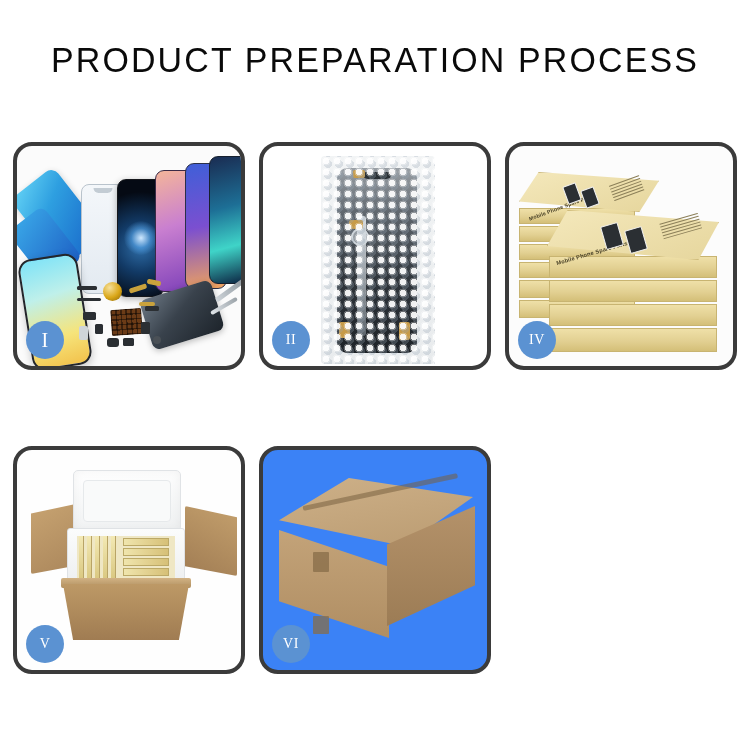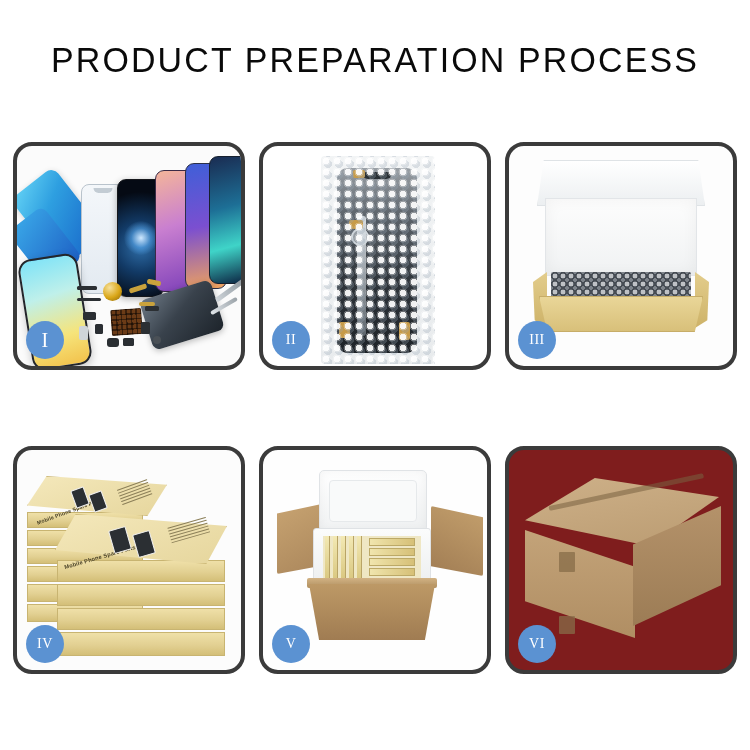--- a/index.html
+++ b/index.html
@@ -290,21 +290,21 @@
     background: linear-gradient(180deg,#bd9966 0%,#a07c52 100%);
     clip-path: polygon(0 0, 100% 0, 92% 100%, 8% 100%);
   }
   .c5-carton-lip {
     position:absolute; left: 44px; top: 128px; width: 130px; height: 10px;
     background: linear-gradient(180deg,#d2b284,#b08f5f);
     border-radius: 2px;
   }
 
   
-  .p6 { background: #7f1d1d; }
+  .p6 { background: #3b82f6; }
   .c6-top {
     position:absolute; left: 16px; top: 28px; width: 194px; height: 68px;
     background: linear-gradient(170deg,#cdb088 0%,#bb9c72 100%);
     clip-path: polygon(36% 0, 100% 28%, 64% 100%, 0 62%);
   }
   .c6-seam {
     position:absolute; left: 40px; top: 56px; width: 158px; height: 5px;
     background: rgba(120,96,64,.55);
     transform: rotate(-12deg); transform-origin: left center; border-radius: 2px;
   }
@@ -373,31 +373,20 @@
         <div class="bw-tape" style="left:90px;top:24px;width:12px;height:8px;"></div>
         <div class="bw-tape" style="left:86px;top:74px;width:14px;height:9px;"></div>
         <div class="bw-tape" style="left:76px;top:176px;width:11px;height:16px;"></div>
         <div class="bw-tape" style="left:136px;top:176px;width:11px;height:18px;"></div>
         <div class="bubbles2"></div>
         <div class="bubbles"></div>
       </div>
       <div class="badge wide">II</div>
     </div>
 
-    <div class="panel p3">
-      <div class="stage">
-        <div class="b3-lid"></div>
-        <div class="b3-foam"></div>
-        <div class="b3-bubbleband"></div>
-        <div class="b3-tray-left"></div>
-        <div class="b3-tray-right"></div>
-        <div class="b3-tray-front"></div>
-      </div>
-      <div class="badge wide">III</div>
-    </div>
 
     <div class="panel p4">
       <div class="stage">
 
         <div class="stackbox" style="left:10px;top:62px;width:116px;height:16px;"></div>
         <div class="stackbox" style="left:10px;top:80px;width:116px;height:16px;"></div>
         <div class="stackbox" style="left:10px;top:98px;width:116px;height:16px;"></div>
         <div class="stackbox" style="left:10px;top:116px;width:116px;height:16px;"></div>
         <div class="stackbox" style="left:10px;top:134px;width:116px;height:18px;"></div>
         <div class="stackbox" style="left:10px;top:154px;width:116px;height:18px;"></div>

